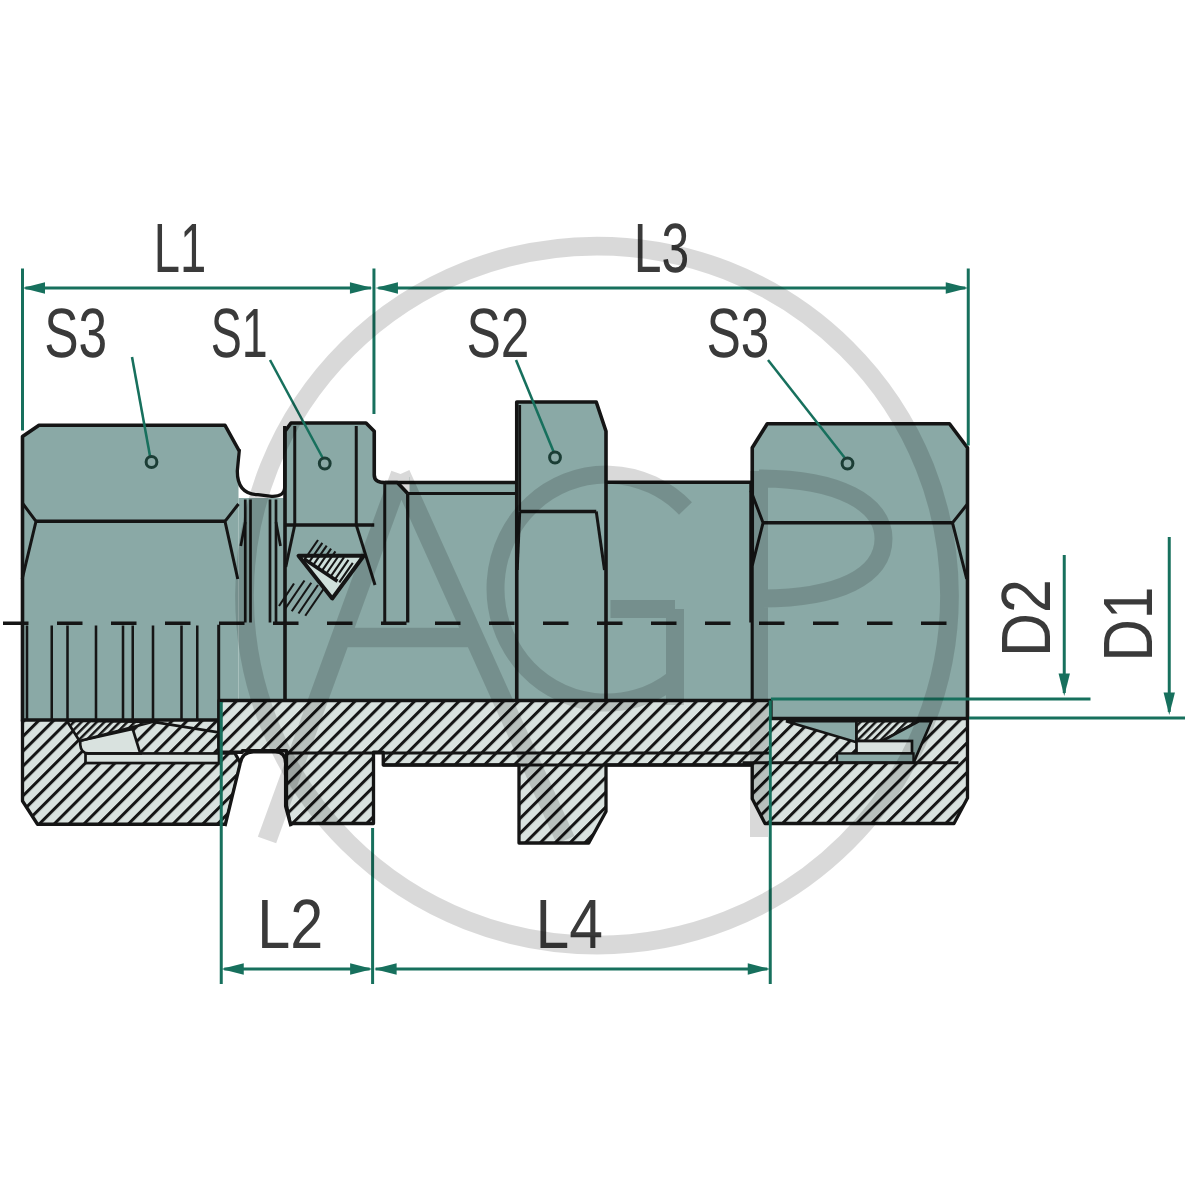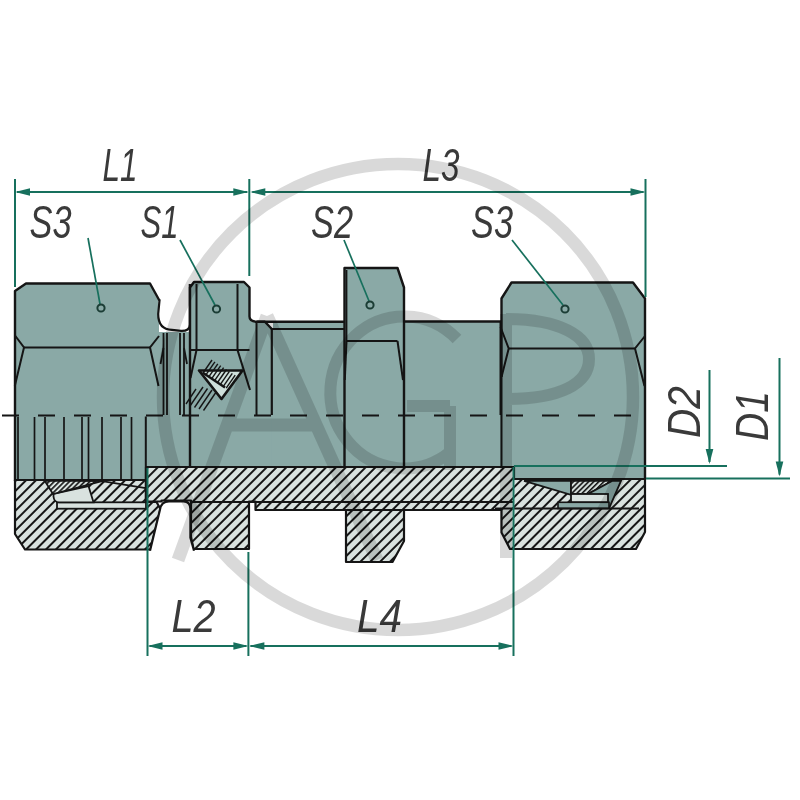--- a/index.html
+++ b/index.html
@@ -1,16 +1,16 @@
 <!DOCTYPE html>
 <html><head>
 <meta charset="utf-8">
 <style>
 html,body{margin:0;padding:0;background:#fff;}
-#page{width:800px;height:800px;position:relative;font-family:"Liberation Sans",sans-serif;font-style:italic;}
+#page{width:800px;height:800px;position:relative;font-family:"Liberation Sans",sans-serif;}
 text{font-family:"Liberation Sans",sans-serif;fill:#3a3a3a;}
 </style>
 </head>
 <body>
 <div id="page">
 <svg width="800" height="800" viewBox="0 0 800 800" xmlns="http://www.w3.org/2000/svg">
 <defs>
 <pattern id="ph" width="7.0" height="7.0" patternUnits="userSpaceOnUse" patternTransform="rotate(45)">
 <rect width="7.0" height="7.0" fill="#d9e2df"></rect>
 <line x1="1" y1="0" x2="1" y2="7.0" stroke="#151515" stroke-width="2.0"></line>

